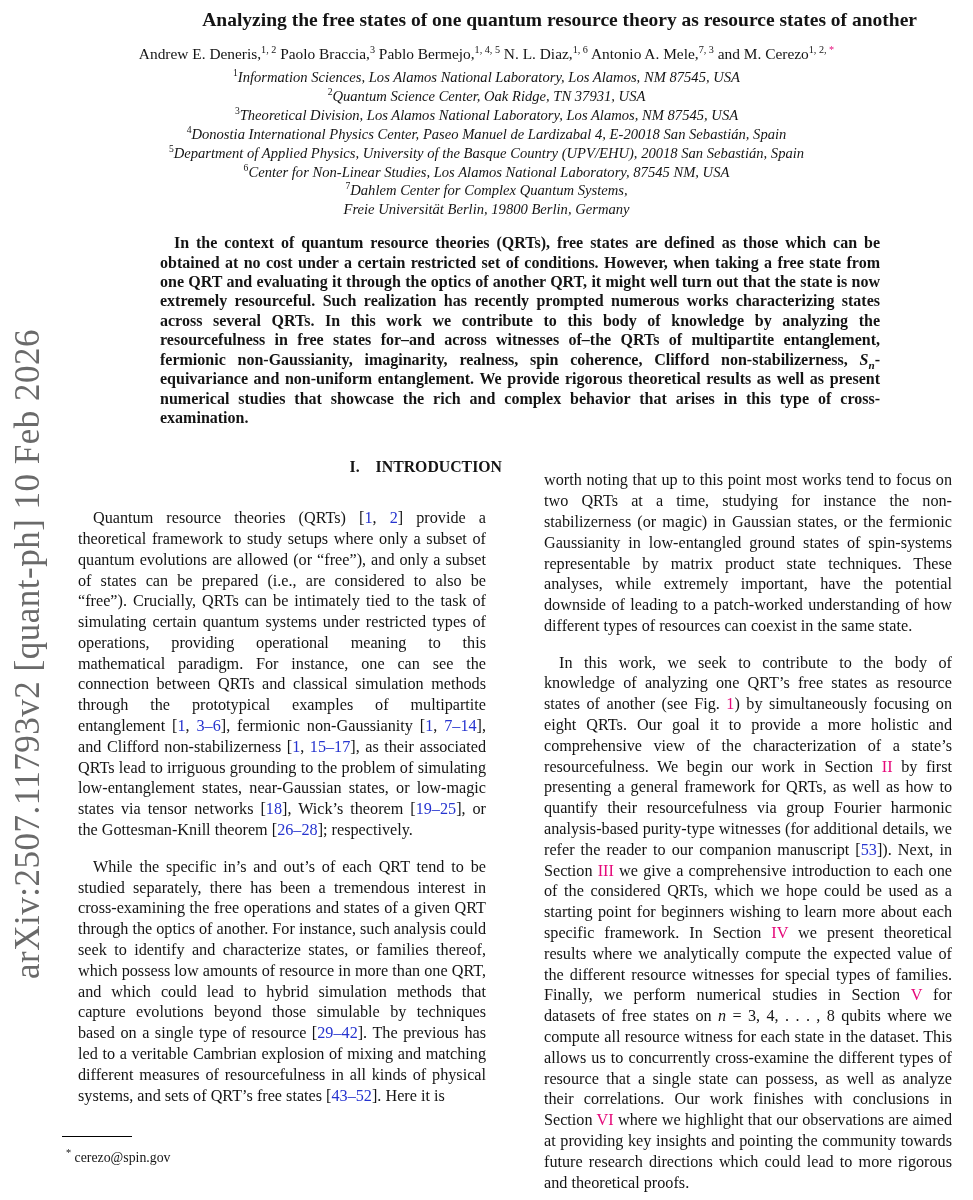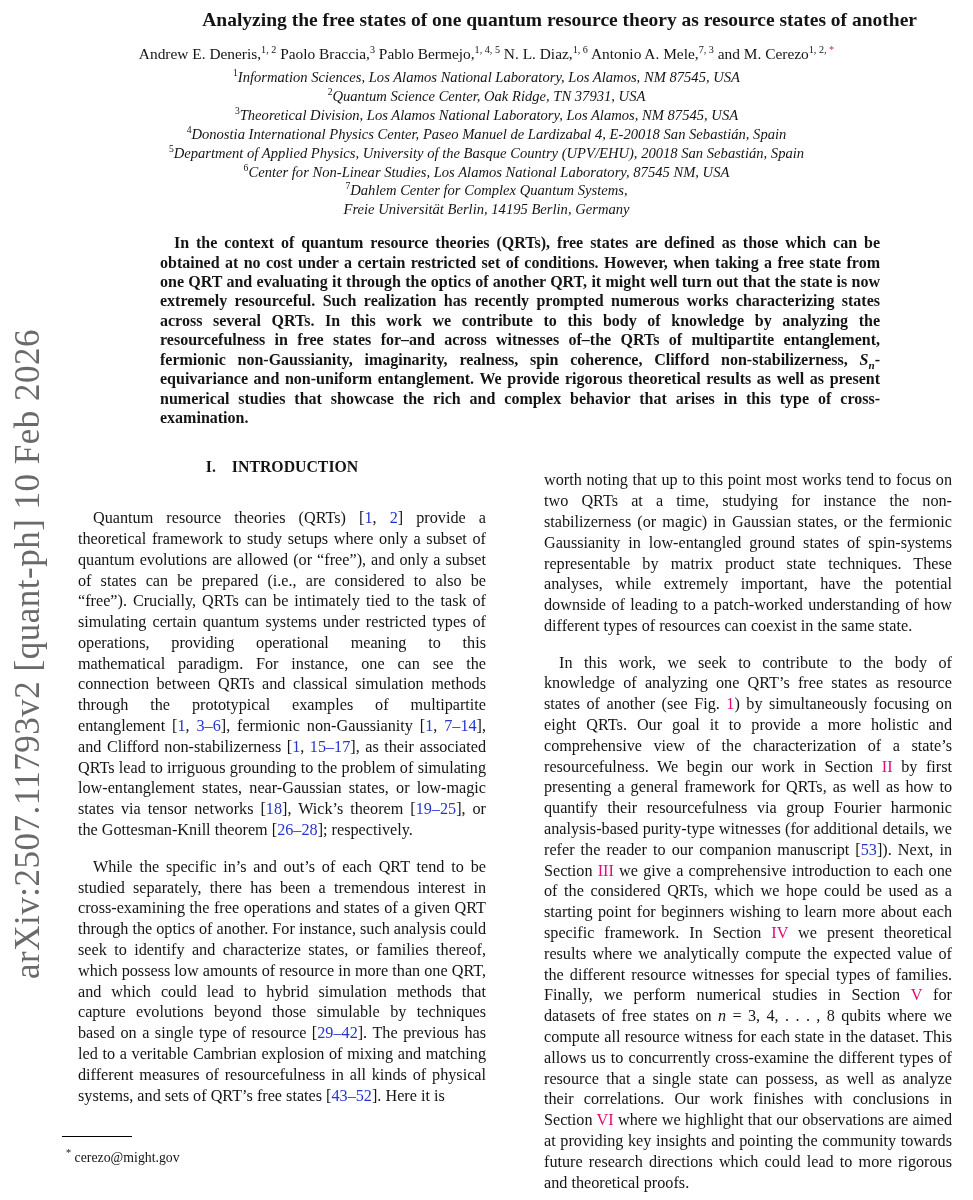--- a/index.html
+++ b/index.html
@@ -15,21 +15,21 @@
   .title{margin:8px 56px 0 56px;text-align:right;font-size:19.5px;font-weight:bold;line-height:24px;}
   .authors{margin-top:13px;text-align:center;font-size:15.4px;}
   .affiliations{margin-top:5px;text-align:center;font-size:14.6px;line-height:18.9px;}
   .affiliations > div{white-space:nowrap;}
 
   .abstract{width:720px;margin:14px 0 0 160px;font-size:16px;line-height:19.4px;text-align:justify;text-indent:14px;font-weight:bold;}
 
   .columns{display:flex;gap:26px;margin:27px 0 0 62px;width:906px;}
   .col{width:440px;font-size:16.2px;line-height:20.8px;text-align:justify;}
 
-  .sec-head{margin:3px 0 30px 0;text-align:center;font-size:15.8px;font-weight:bold;}
+  .sec-head{margin:3px 0 30px 0;text-align:right;font-size:15.8px;font-weight:bold;}
   .sec-head .num{margin-right:16px;}
 
   .col p{margin:16px;text-indent:15px;}
   .col p.noindent{text-indent:0;}
   .col p.parsep{margin-top:7px;}
 
   .fn-rule{width:70px;border-top:1.2px solid #000;margin-top:30px;}
   .footnote{margin-top:11px;font-size:13.8px;padding-left:4px;}
 
   
@@ -54,34 +54,34 @@
   <div class="authors"><span>Andrew E. Deneris,</span><span class="seg-sup">1, 2</span><span> Paolo Braccia,</span><span class="seg-sup">3</span><span> Pablo Bermejo,</span><span class="seg-sup">1, 4, 5</span><span> N. L. Diaz,</span><span class="seg-sup">1, 6</span><span> Antonio A. Mele,</span><span class="seg-sup">7, 3</span><span> and M. Cerezo</span><span class="seg-sup">1, 2, </span><span class="seg-supstar">*</span></div>
 
   <div class="affiliations">
     <div><span class="seg-sup">1</span><span class="seg-it">Information Sciences, Los Alamos National Laboratory, Los Alamos, NM 87545, USA</span></div>
     <div><span class="seg-sup">2</span><span class="seg-it">Quantum Science Center, Oak Ridge, TN 37931, USA</span></div>
     <div><span class="seg-sup">3</span><span class="seg-it">Theoretical Division, Los Alamos National Laboratory, Los Alamos, NM 87545, USA</span></div>
     <div><span class="seg-sup">4</span><span class="seg-it">Donostia International Physics Center, Paseo Manuel de Lardizabal 4, E-20018 San Sebastián, Spain</span></div>
     <div><span class="seg-sup">5</span><span class="seg-it">Department of Applied Physics, University of the Basque Country (UPV/EHU), 20018 San Sebastián, Spain</span></div>
     <div><span class="seg-sup">6</span><span class="seg-it">Center for Non-Linear Studies, Los Alamos National Laboratory, 87545 NM, USA</span></div>
     <div><span class="seg-sup">7</span><span class="seg-it">Dahlem Center for Complex Quantum Systems,</span></div>
-    <div><span class="seg-it">Freie Universität Berlin, 14195 Berlin, Germany</span></div>
+    <div><span class="seg-it">Freie Universität Berlin, 19800 Berlin, Germany</span></div>
   </div>
 
   <div class="abstract"><span>In the context of quantum resource theories (QRTs), free states are defined as those which can be obtained at no cost under a certain restricted set of conditions. However, when taking a free state from one QRT and evaluating it through the optics of another QRT, it might well turn out that the state is now extremely resourceful. Such realization has recently prompted numerous works characterizing states across several QRTs. In this work we contribute to this body of knowledge by analyzing the resourcefulness in free states for–and across witnesses of–the QRTs of multipartite entanglement, fermionic non-Gaussianity, imaginarity, realness, spin coherence, Clifford non-stabilizerness, </span><span class="seg-math">S</span><span class="seg-msub">n</span><span>-equivariance and non-uniform entanglement. We provide rigorous theoretical results as well as present numerical studies that showcase the rich and complex behavior that arises in this type of cross-examination.</span></div>
 
   <div class="columns">
     <div class="col">
       <div class="sec-head">
         <span class="num">I.</span><span>INTRODUCTION</span>
       </div>
       <p><span>Quantum resource theories (QRTs) [</span><span class="seg-cite">1</span><span>, </span><span class="seg-cite">2</span><span>] provide a theoretical framework to study setups where only a subset of quantum evolutions are allowed (or “free”), and only a subset of states can be prepared (i.e., are considered to also be “free”). Crucially, QRTs can be intimately tied to the task of simulating certain quantum systems under restricted types of operations, providing operational meaning to this mathematical paradigm. For instance, one can see the connection between QRTs and classical simulation methods through the prototypical examples of multipartite entanglement [</span><span class="seg-cite">1</span><span>, </span><span class="seg-cite">3–6</span><span>], fermionic non-Gaussianity [</span><span class="seg-cite">1</span><span>, </span><span class="seg-cite">7–14</span><span>], and Clifford non-stabilizerness [</span><span class="seg-cite">1</span><span>, </span><span class="seg-cite">15–17</span><span>], as their associated QRTs lead to irriguous grounding to the problem of simulating low-entanglement states, near-Gaussian states, or low-magic states via tensor networks [</span><span class="seg-cite">18</span><span>], Wick’s theorem [</span><span class="seg-cite">19–25</span><span>], or the Gottesman-Knill theorem [</span><span class="seg-cite">26–28</span><span>]; respectively.</span></p>
       <p><span>While the specific in’s and out’s of each QRT tend to be studied separately, there has been a tremendous interest in cross-examining the free operations and states of a given QRT through the optics of another. For instance, such analysis could seek to identify and characterize states, or families thereof, which possess low amounts of resource in more than one QRT, and which could lead to hybrid simulation methods that capture evolutions beyond those simulable by techniques based on a single type of resource [</span><span class="seg-cite">29–42</span><span>]. The previous has led to a veritable Cambrian explosion of mixing and matching different measures of resourcefulness in all kinds of physical systems, and sets of QRT’s free states [</span><span class="seg-cite">43–52</span><span>]. Here it is</span></p>
       <div class="fn-rule"></div>
-      <div class="footnote"><span class="seg-fnmark">*</span><span class="seg-email"> cerezo@might.gov</span></div>
+      <div class="footnote"><span class="seg-fnmark">*</span><span class="seg-email"> cerezo@spin.gov</span></div>
     </div>
     <div class="col">
       <p class="noindent"><span>worth noting that up to this point most works tend to focus on two QRTs at a time, studying for instance the non-stabilizerness (or magic) in Gaussian states, or the fermionic Gaussianity in low-entangled ground states of spin-systems representable by matrix product state techniques. These analyses, while extremely important, have the potential downside of leading to a patch-worked understanding of how different types of resources can coexist in the same state.</span></p>
       <p class="parsep"><span>In this work, we seek to contribute to the body of knowledge of analyzing one QRT’s free states as resource states of another (see Fig. </span><span class="seg-ref">1</span><span>) by simultaneously focusing on eight QRTs. Our goal it to provide a more holistic and comprehensive view of the characterization of a state’s resourcefulness. We begin our work in Section </span><span class="seg-ref">II</span><span> by first presenting a general framework for QRTs, as well as how to quantify their resourcefulness via group Fourier harmonic analysis-based purity-type witnesses (for additional details, we refer the reader to our companion manuscript [</span><span class="seg-cite">53</span><span>]). Next, in Section </span><span class="seg-ref">III</span><span> we give a comprehensive introduction to each one of the considered QRTs, which we hope could be used as a starting point for beginners wishing to learn more about each specific framework. In Section </span><span class="seg-ref">IV</span><span> we present theoretical results where we analytically compute the expected value of the different resource witnesses for special types of families. Finally, we perform numerical studies in Section </span><span class="seg-ref">V</span><span> for datasets of free states on </span><span class="seg-math">n</span><span> = 3, 4, . . . , 8 qubits where we compute all resource witness for each state in the dataset. This allows us to concurrently cross-examine the different types of resource that a single state can possess, as well as analyze their correlations. Our work finishes with conclusions in Section </span><span class="seg-ref">VI</span><span> where we highlight that our observations are aimed at providing key insights and pointing the community towards future research directions which could lead to more rigorous and theoretical proofs.</span></p>
     </div>
   </div>
 
 </div>
 
 </body></html>

